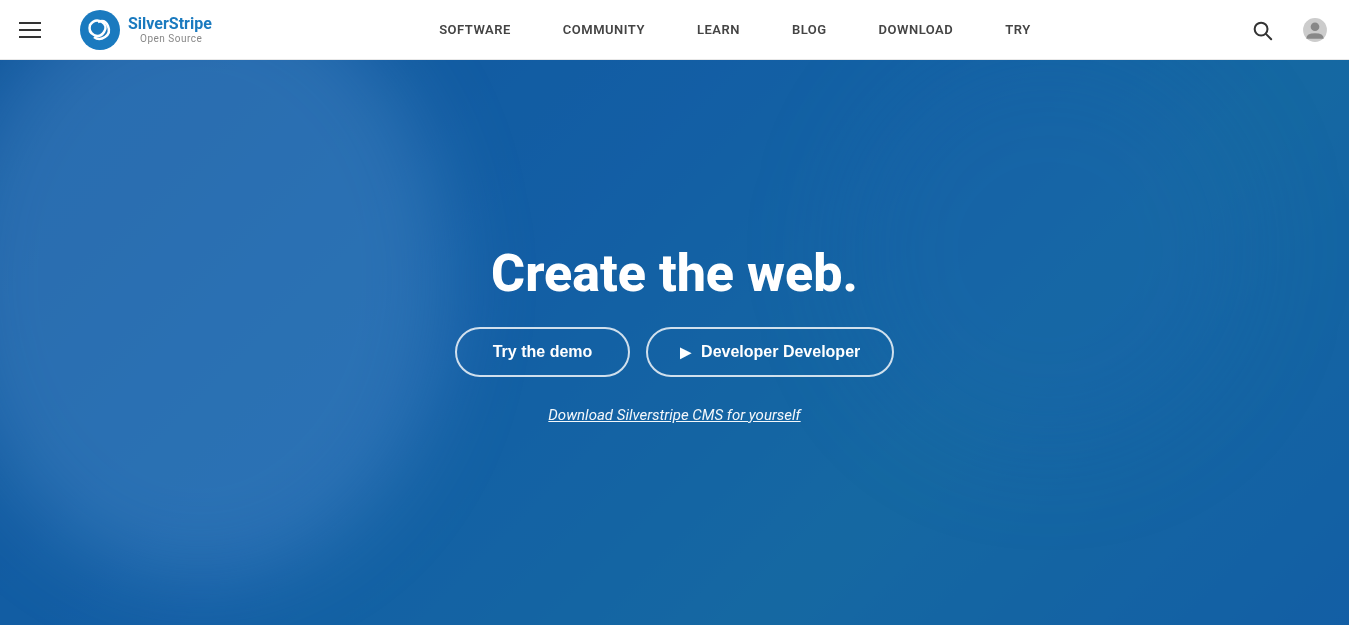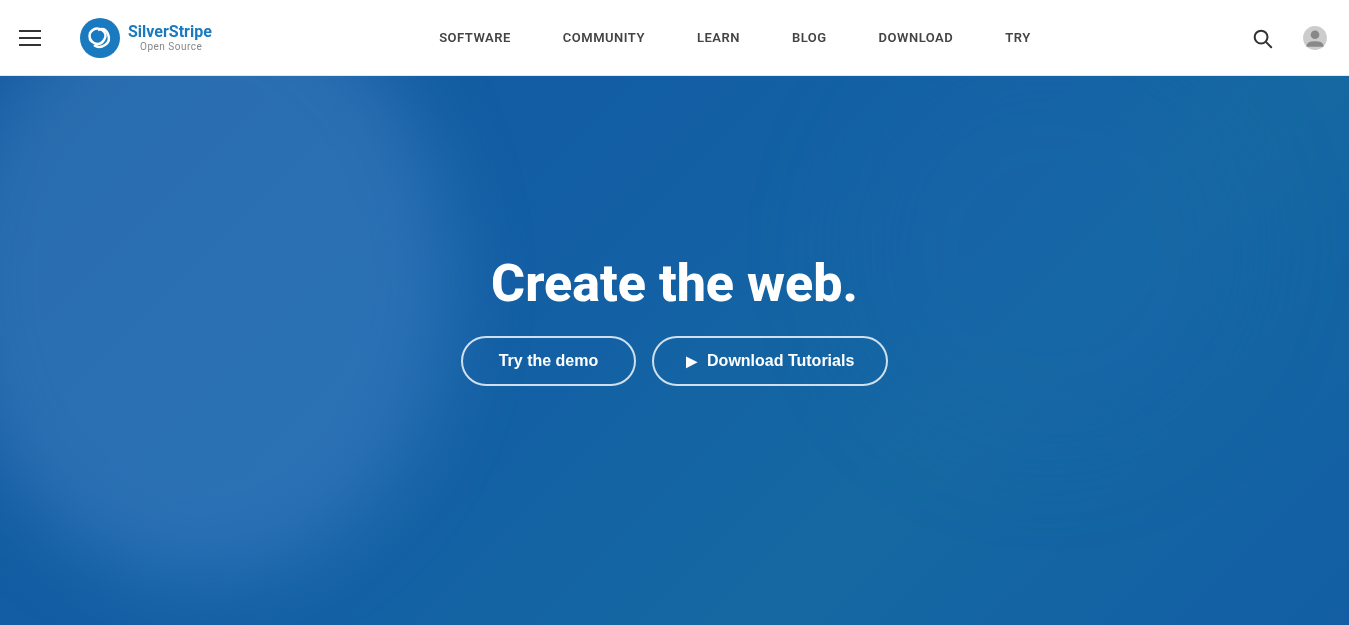--- a/index.html
+++ b/index.html
@@ -14,21 +14,21 @@
       height: 625px;
       overflow: hidden;
     }
 
     
     header {
       position: absolute;
       top: 0;
       left: 0;
       right: 0;
-      height: 76px;
+      height: 60px;
       background: #fff;
       display: flex;
       align-items: center;
       z-index: 10;
       border-bottom: 1px solid #e8e8e8;
     }
 
     .hamburger-btn {
       width: 60px;
       height: 60px;
@@ -297,17 +297,18 @@
   </div>
 </header>
 
 <div style="position:absolute; top:0; left:0; right:0; bottom:0; z-index:5; display:flex; align-items:center; justify-content:center; padding-top:44px;">
   <div class="hero-content">
     <h1 class="hero-title">Create the web.</h1>
     <div class="hero-buttons">
       <button class="btn-demo">Try the demo</button>
       <button class="btn-tutorials">
         <span class="video-icon">▶</span>
-        <span>Download Tutorials</span>
+        <span>Developer Developer</span>
       </button>
     </div>
+    <a class="hero-link">Download Silverstripe CMS for yourself</a>
   </div>
 </div>
 
 </body></html>

